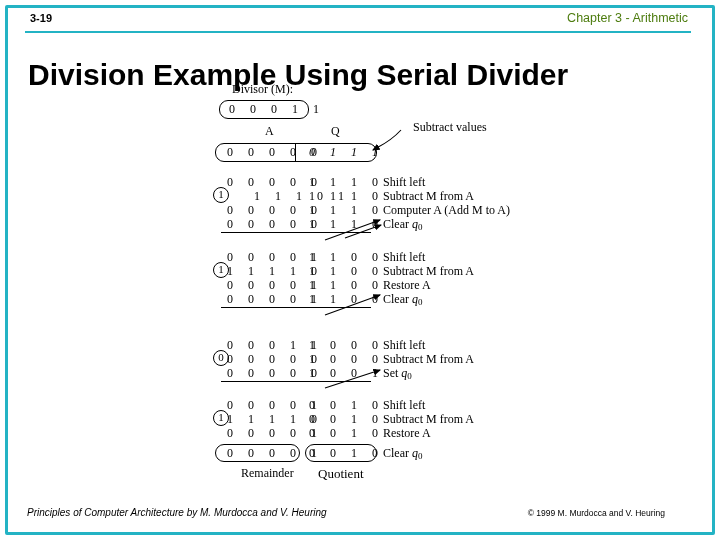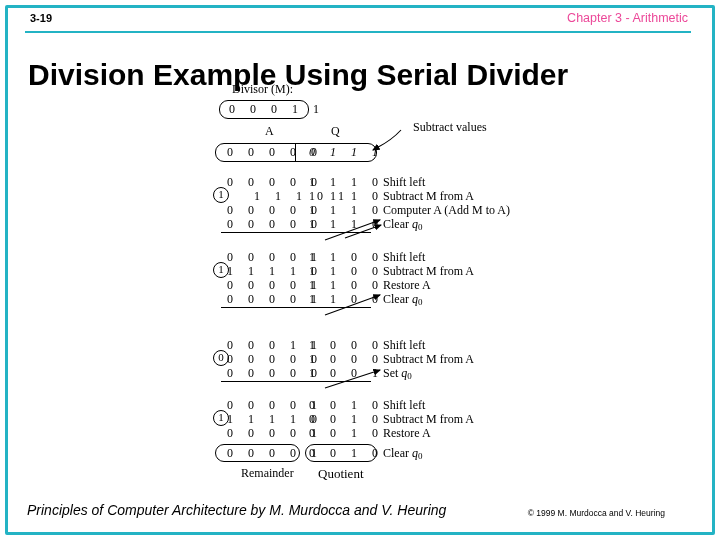--- a/index.html
+++ b/index.html
@@ -28,42 +28,42 @@
     left:30px;top:12px;
     font-size:11px;
     color:#000;
     font-weight:bold;
     letter-spacing:0px;
   }
   .chapter-header{
     position:absolute;
     right:32px;top:11px;
     font-size:12.5px;
-    color:#ec4899;
+    color:#4d7c0f;
     text-align:left;
   }
   .header-rule{
     position:absolute;
     left:25px;top:31px;
     width:666px;height:2px;
     background:#23b3c4;
   }
   .title{
     position:absolute;
     left:28px;top:38px;
     width:664px;
     font-size:30px;
     color:#000;
     font-weight:bold;
     white-space:nowrap;
   }
   .footer-left{
     position:absolute;
     left:27px;bottom:22px;
-    font-size:14px;
+    font-size:10px;
     font-style:italic;
     color:#000;
   }
   .footer-right{
     position:absolute;
     right:55px;bottom:22px;
     font-size:8.5px;
     color:#000;
   }
   

